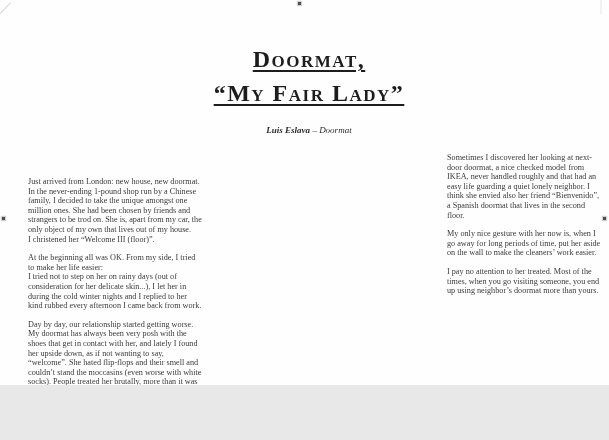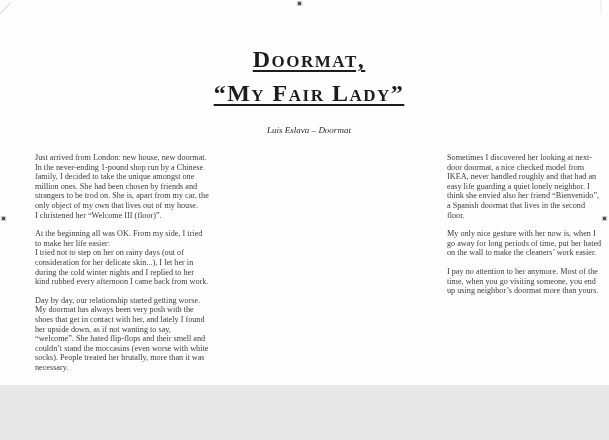--- a/index.html
+++ b/index.html
@@ -37,33 +37,33 @@
   .byline {
     position: absolute;
     top: 125px;
     left: 0;
     width: 618px;
     text-align: center;
     font-size: 9px;
     font-style: italic;
     color: #2b2b2b;
   }
-  .byline .author { font-weight: normal; text-align: right; }
+  .byline .author { font-weight: bold; text-align: right; }
 
   
   .col {
     position: absolute;
     top: 153px;
     font-size: 8.2px;
     line-height: 1.17;
     color: #3a3a3a;
     text-align: left;
   }
   .col p { margin: 0 0 9px 0; white-space: pre-line; }
-  .col-left  { left: 35px;  width: 175px; }
+  .col-left  { left: 28px;  width: 175px; margin-top: 24px; }
   .col-right { left: 447px; width: 156px; }
 
   
   .reg-dot {
     position: absolute;
     width: 3px; height: 3px;
     background: #4f4f4f;
     box-shadow: 0 0 1px 1px #cfcfcf;
   }
   .reg-top    { left: 298px; top: 2px; }
@@ -117,17 +117,17 @@
   <div class="col col-left">
     <p>Just arrived from London: new house, new doormat. In the never-ending 1-pound shop run by a Chinese family, I decided to take the unique amongst one million ones. She had been chosen by friends and strangers to be trod on. She is, apart from my car, the only object of my own that lives out of my house.
 I christened her “Welcome III (floor)”.</p>
     <p>At the beginning all was OK. From my side, I tried to make her life easier:
 I tried not to step on her on rainy days (out of consideration for her delicate skin...), I let her in during the cold winter nights and I replied to her kind rubbed every afternoon I came back from work.</p>
     <p>Day by day, our relationship started getting worse. My doormat has always been very posh with the shoes that get in contact with her, and lately I found her upside down, as if not wanting to say, “welcome”. She hated flip-flops and their smell and couldn’t stand the moccasins (even worse with white socks). People treated her brutally, more than it was necessary.</p>
   </div>
 
   <div class="col col-right">
     <p>Sometimes I discovered her looking at next-door doormat, a nice checked model from IKEA, never handled roughly and that had an easy life guarding a quiet lonely neighbor. I think she envied also her friend “Bienvenido”, a Spanish doormat that lives in the second floor.</p>
-    <p>My only nice gesture with her now is, when I go away for long periods of time, put her hated on the wall to make the cleaners’ work easier.</p>
-    <p>I pay no attention to her anymore. Most of the time, when you go visiting someone, you end up using neighbor’s doormat more than yours.</p>
+    <p>My only nice gesture with her now is, when I go away for long periods of time, put her aside on the wall to make the cleaners’ work easier.</p>
+    <p>I pay no attention to her treated. Most of the times, when you go visiting someone, you end up using neighbor’s doormat more than yours.</p>
   </div>
 
 </div>
 
 </body></html>

